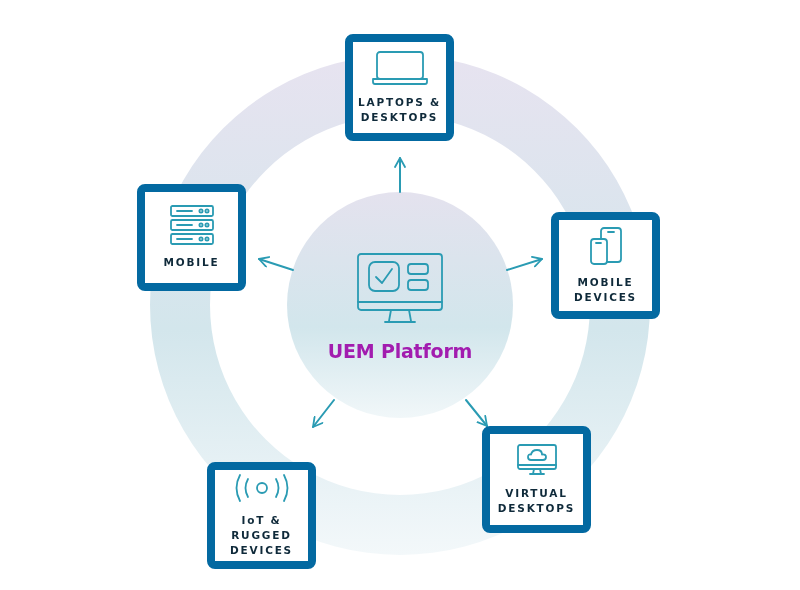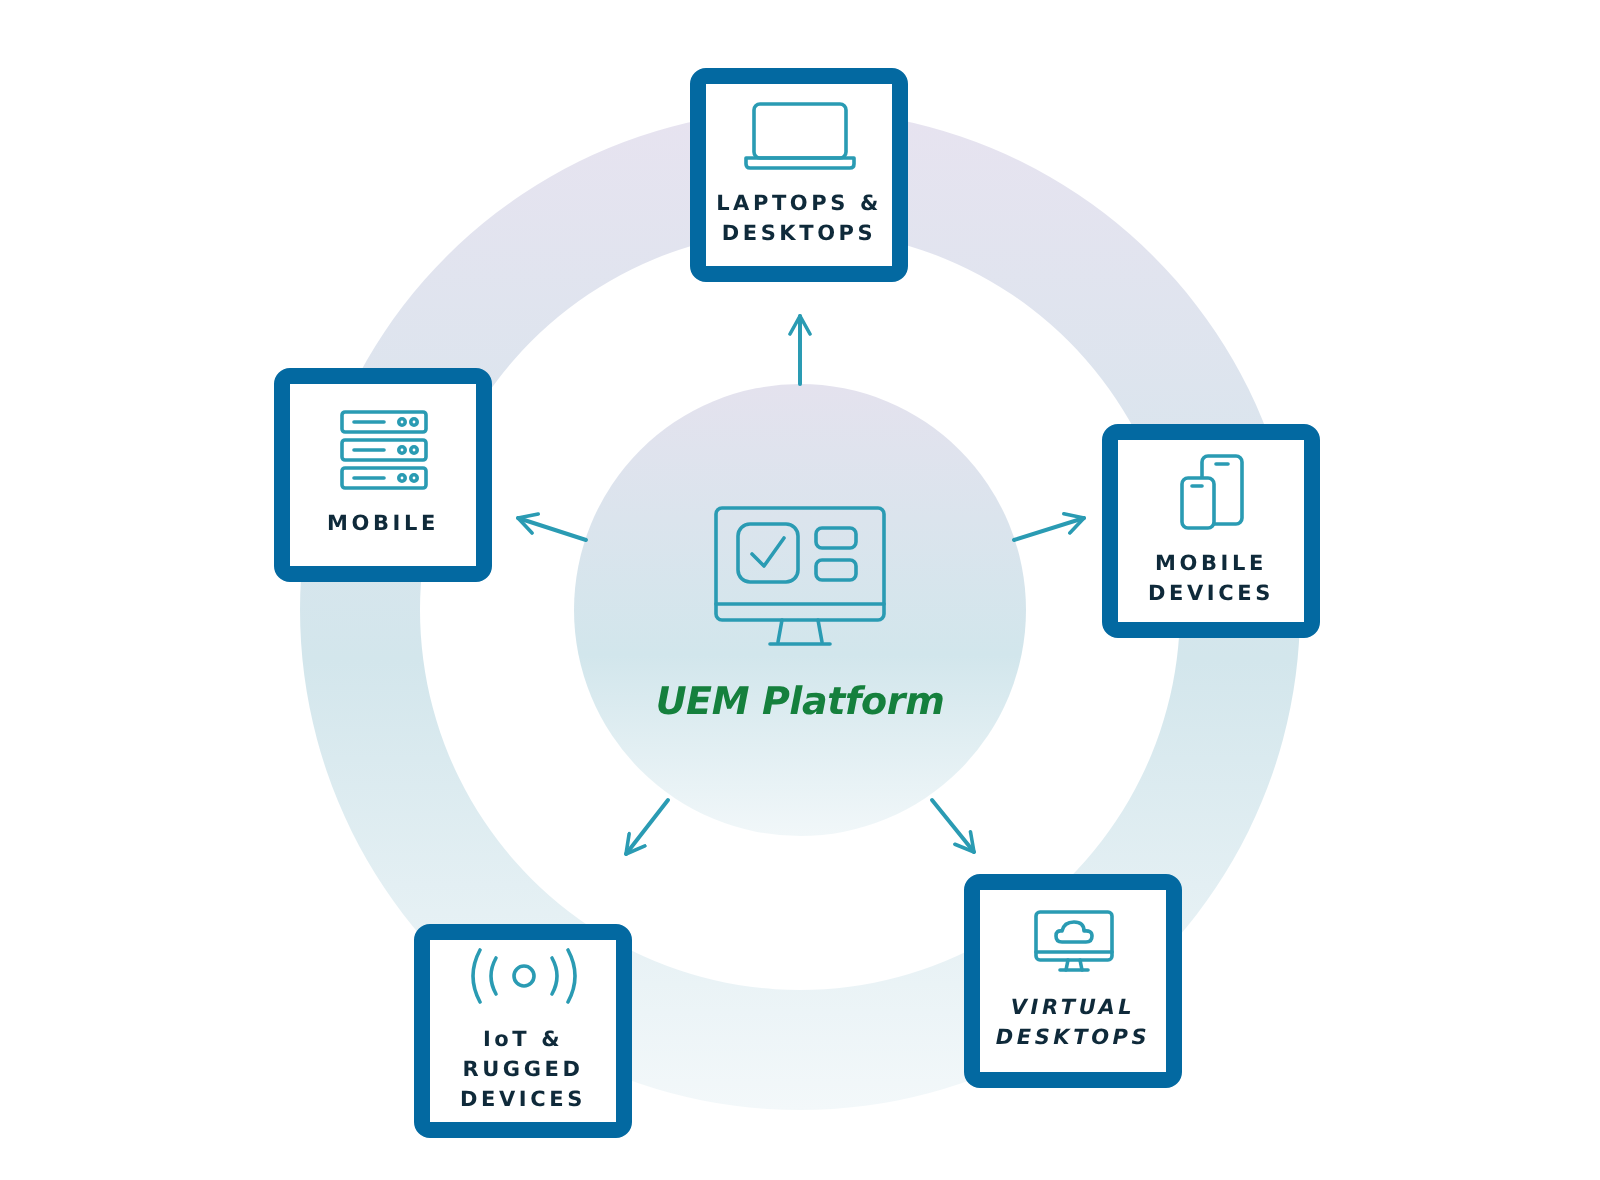--- a/index.html
+++ b/index.html
@@ -10,21 +10,21 @@
     border:8px solid #0369a1; border-radius:8px; background:#ffffff;
     display:flex; flex-direction:column; align-items:center; justify-content:center;
   }
   .node svg { display:block; }
   .node .label {
     margin-top:10px; color:#0f2a3a; font-weight:bold; font-size:10.5px;
     letter-spacing:1.8px; text-align:center; line-height:15px; white-space:pre-line;
   }
   #center-label {
     position:absolute; left:300px; top:340px; width:200px; text-align:center;
-    font-weight:bold; font-size:19px; color:#15803d; letter-spacing:-0.2px;font-style:italic;
+    font-weight:bold; font-size:19px; color:#a21caf; letter-spacing:-0.2px;
   }
   #center-icon { position:absolute; left:357px; top:253px; }
 </style>
 </head>
 <body>
 
 <svg id="bg" viewBox="0 0 800 590">
   <defs>
     <linearGradient id="ringGrad" x1="0" y1="0" x2="0" y2="1">
       <stop offset="0" stop-color="#e7e3f0"></stop>
@@ -82,21 +82,21 @@
       <rect x="12" y="1" width="20" height="34" rx="3"></rect>
       <line x1="19" y1="5" x2="25" y2="5"></line>
       <rect x="2" y="12" width="16" height="25" rx="3" fill="#ffffff"></rect>
       <line x1="7" y1="16" x2="12" y2="16"></line>
     </g>
   </svg>
   <div class="label">MOBILE
 DEVICES</div>
 </div>
 
-<div class="node" style="left:482px;top:437px;font-style:italic;">
+<div class="node" style="left:482px;top:426px;">
   <svg width="40" height="32" viewBox="0 0 40 32">
     <g fill="none" stroke="#2a9bb3" stroke-width="1.8" stroke-linejoin="round" stroke-linecap="round">
       <rect x="1" y="1" width="38" height="24" rx="2"></rect>
       <line x1="1" y1="21" x2="39" y2="21"></line>
       <path d="M17,25 L16,30 M23,25 L24,30"></path>
       <line x1="13" y1="30" x2="27" y2="30"></line>
       <path d="M14,16 Q11,16 11,13 Q11,10 14,10.5 Q15,6 20,6 Q25,6 25,10.5 Q29,10 29,13 Q29,16 26,16 Z"></path>
     </g>
   </svg>
   <div class="label">VIRTUAL

